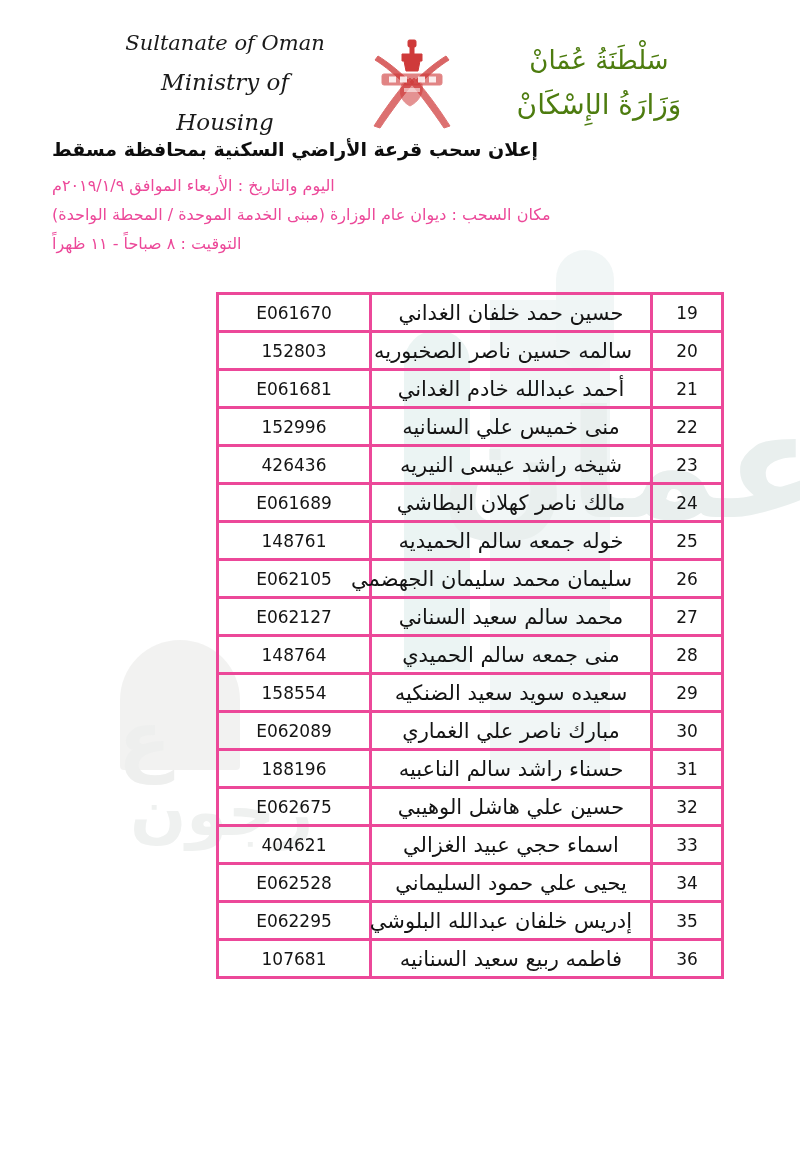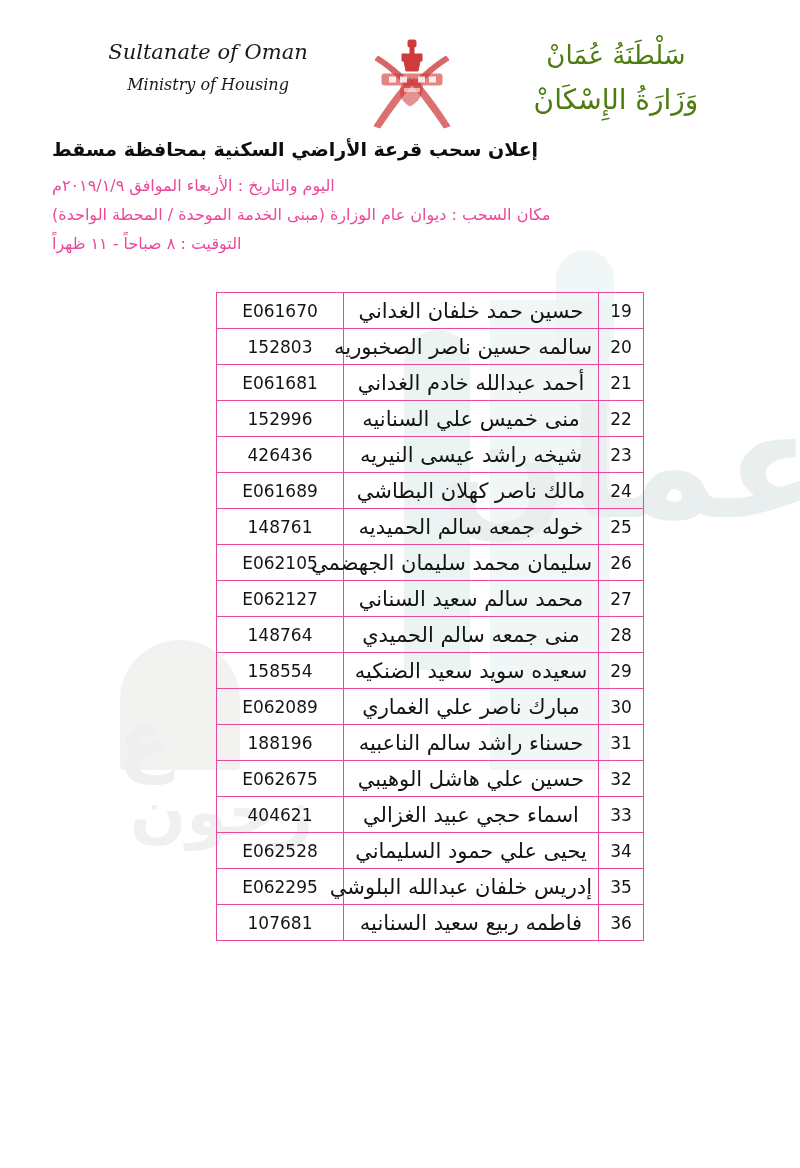--- a/index.html
+++ b/index.html
@@ -65,36 +65,37 @@
     font-size: 78px;
     color: #eeefee;
   }
 
   
   .letterhead {
     position: absolute;
     left: 0; right: 0; top: 34px;
     height: 100px;
     display: flex;
+    align-items: center;
     justify-content: center;
-    gap: 35px;
+    gap: 18px;
     direction: ltr;
     z-index: 2;
     padding-left: 24px;
   }
   .lh-en {
     width: 230px;
     text-align: center;
     font-family: "DejaVu Serif", "Liberation Serif", serif;
     font-style: italic;
     color: #1a1a1a;
     line-height: 1.75;
   }
   .lh-en .l1 { font-size: 21px; }
-  .lh-en .l2 { font-size: 16px; }
+  .lh-en .l2 { font-size: 23px; }
 
   .emblem {
     width: 108px;
     height: 100px;
     flex: 0 0 auto;
     display: block;
   }
 
   .lh-ar {
     width: 230px;
@@ -134,23 +135,23 @@
     position: absolute;
     left: 216px;
     top: 292px;
     width: 388px;
     border-collapse: collapse;
     table-layout: fixed;
     background: transparent;
     z-index: 2;
   }
   .lottery-table td {
-    border: 1px solid #ec4899;
+    border: 3px solid #ec4899;
     height: 35px;
-    padding: 0 6px;
+    padding: 0 18px;
     vertical-align: middle;
     background: transparent;
   }
   .col-id {
     width: 114px;
     text-align: center;
     direction: ltr;
     font-family: "DejaVu Sans", "Liberation Sans", sans-serif;
     font-size: 17px;
     color: #141414;

